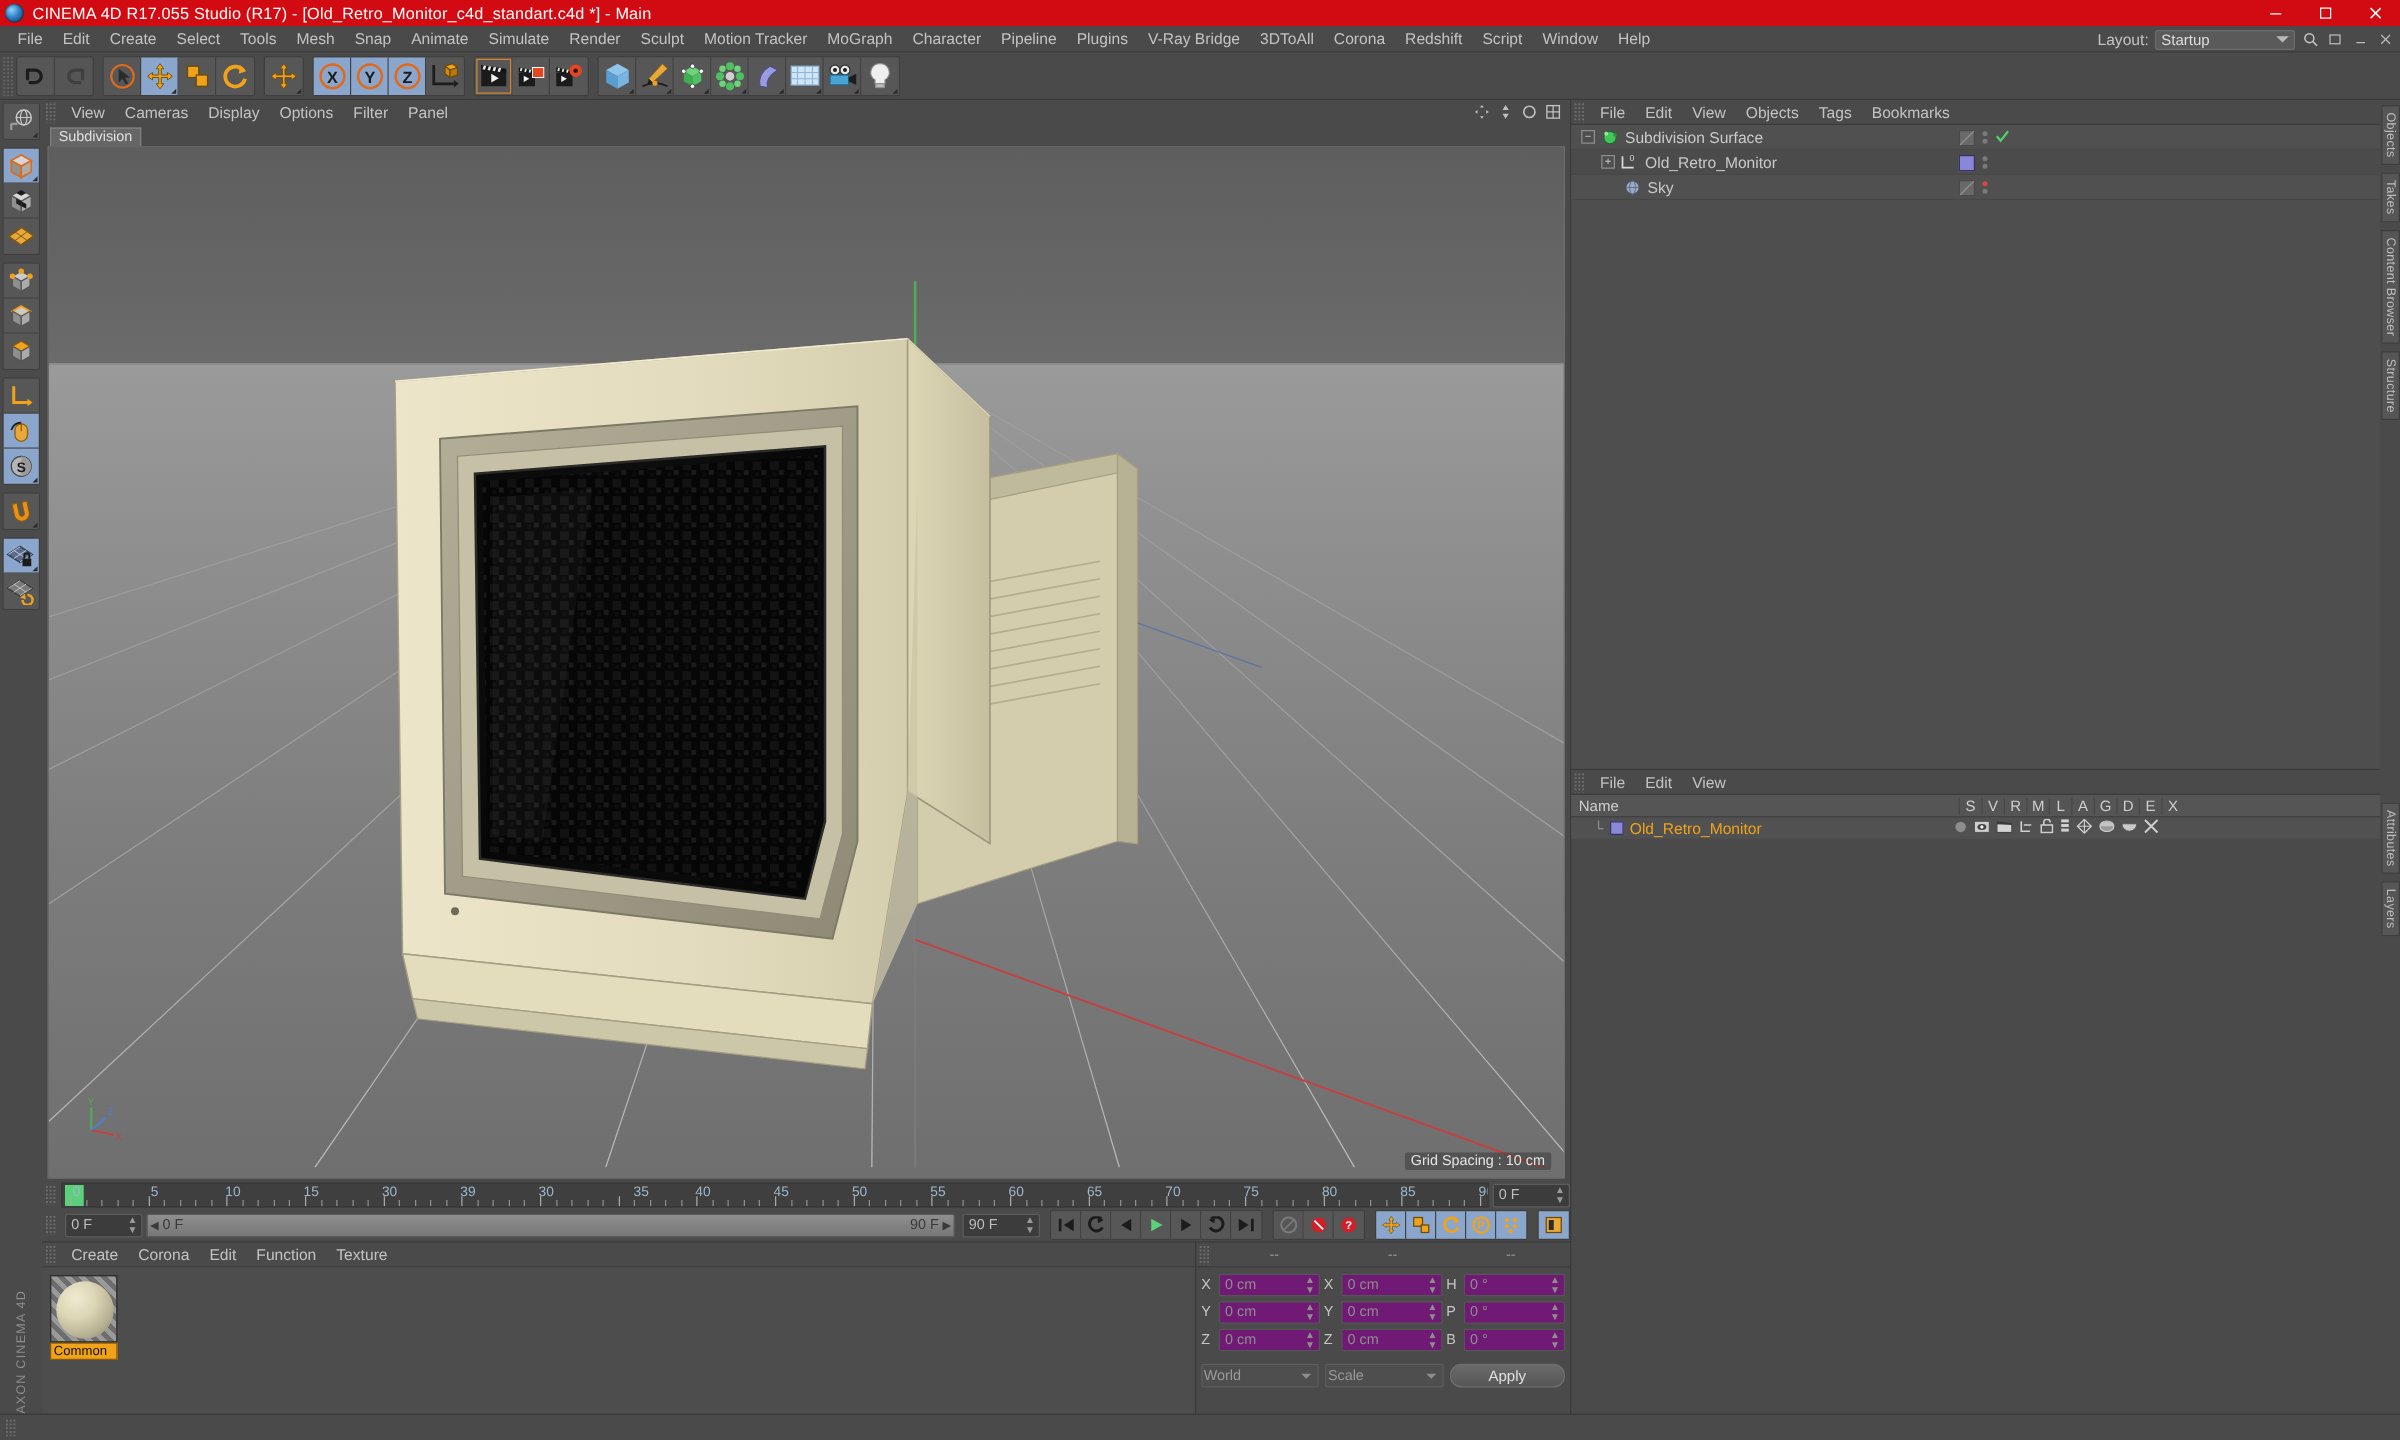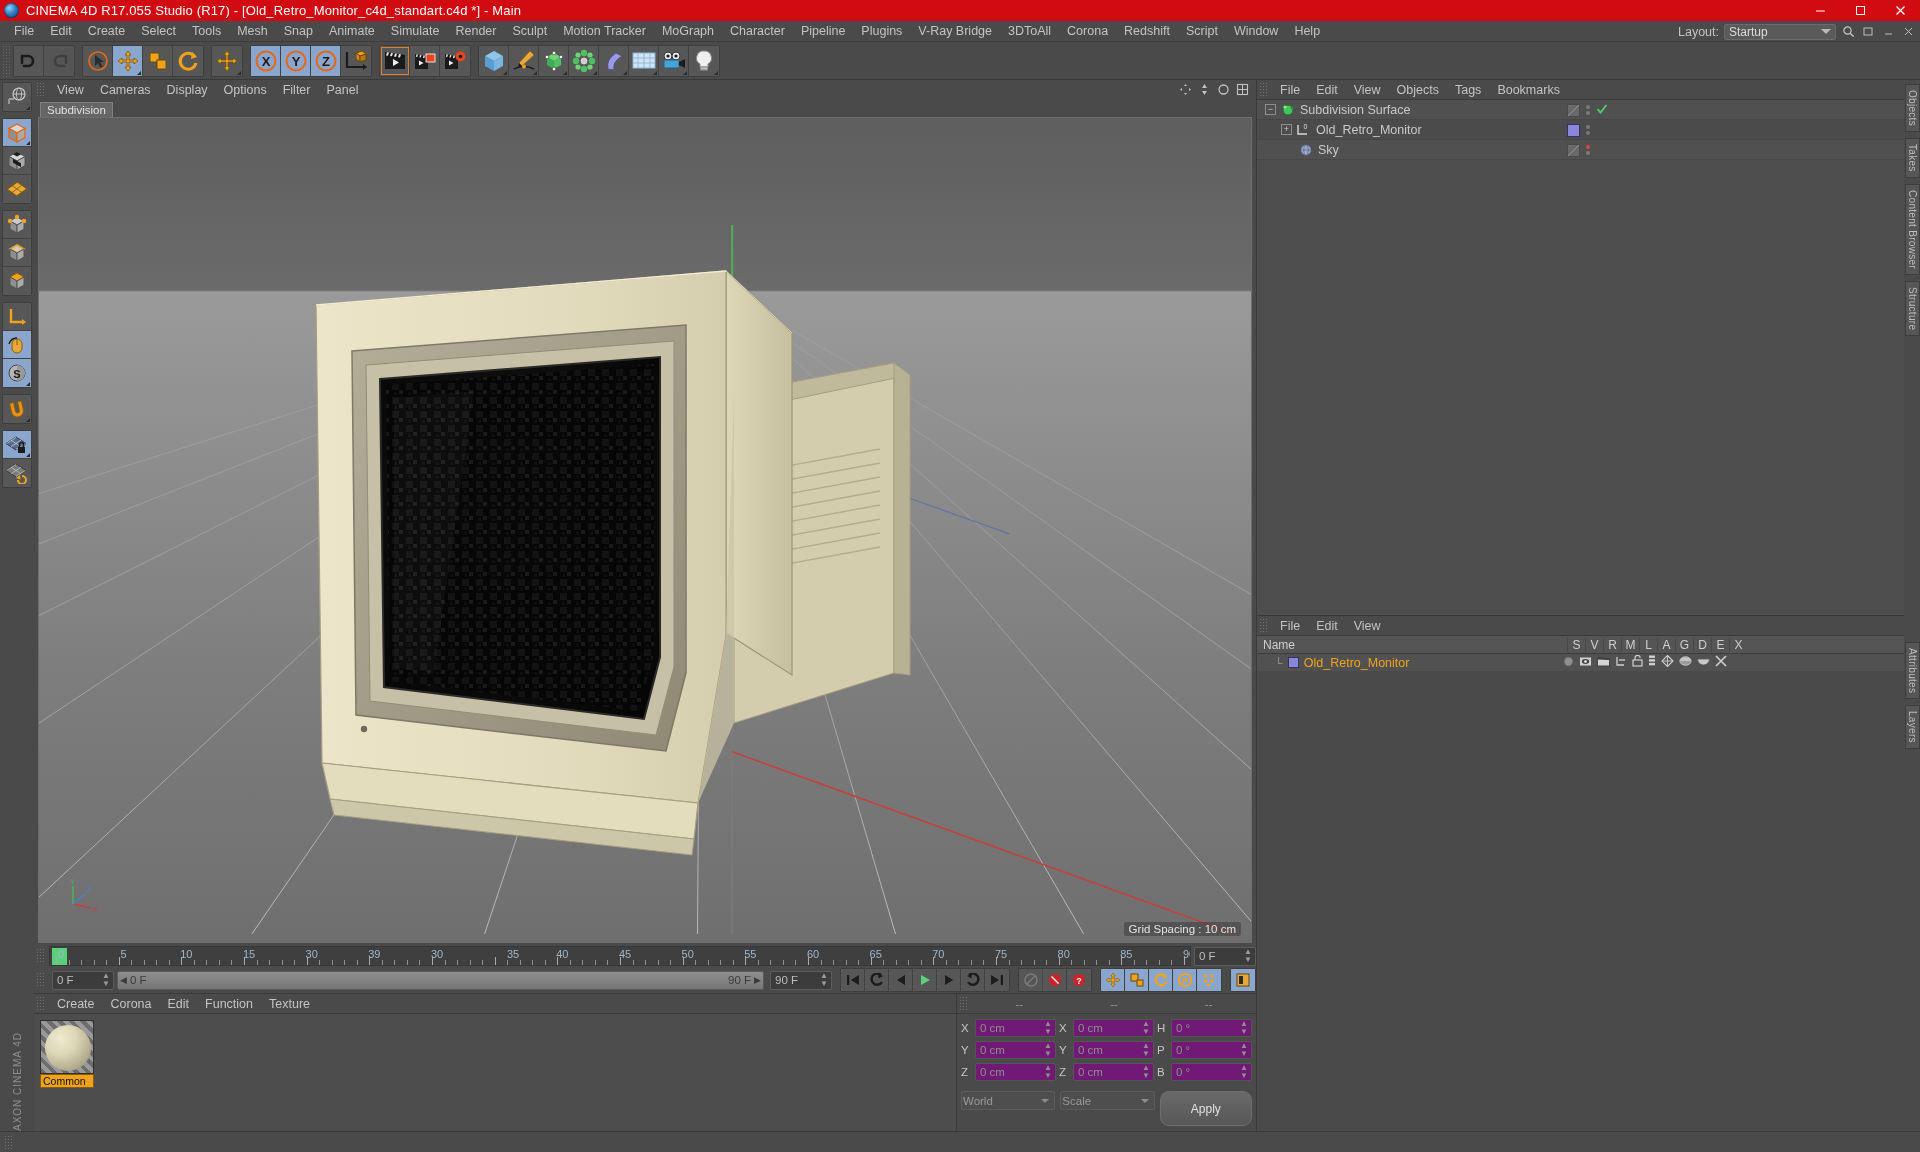--- a/index.html
+++ b/index.html
@@ -199,21 +199,21 @@
     font-size:11.5px; color:#8d8d8d; display:flex; align-items:center; padding:0 4px; position:relative;
   }
   .coord-inp .spin { position:absolute; right:3px; font-size:8px; color:#8e8e8e; line-height:8px;}
   .coord-bottom { display:flex; gap:5px; padding:2px 4px 0 4px; }
   .cb-select {
     flex:1 1 0; height:19px; background:#4e4e4e; border:1px solid #5c5c5c; border-radius:2px;
     font-size:11.5px; color:#9a9a9a; display:flex;align-items:center; padding:0 1px; position:relative;
   }
   .cb-select .caret{position:absolute;right:5px;width:0;height:0;border-left:4px solid transparent;border-right:4px solid transparent;border-top:4px solid #8d8d8d;}
   .apply-btn {
-    flex:1 1 0; height:35px; background:linear-gradient(#6a6a6a,#575757); border:1px solid #6e6e6e;
+    flex:1 1 0; height:19px; background:linear-gradient(#6a6a6a,#575757); border:1px solid #6e6e6e;
     border-radius:9px; font-size:12px; color:#e0e0e0; display:flex; align-items:center; justify-content:center;
   }
 
   
   .rightcol { width:648px; background:#4a4a4a; display:flex; flex-direction:column; flex:none; border-left:1px solid #3a3a3a;}
   .obj-mgr { height:535px; display:flex; flex-direction:column; }
   .panel-menubar { height:20px; display:flex; align-items:center; padding-left:2px; background:#4a4a4a; border-bottom:1px solid #3c3c3c;}
   .pm-item { padding:0 8px; font-size:12.5px; color:#c3c3c3; line-height:20px;}
   .obj-list { flex:1; background:#4e4e4e; position:relative; }
   .obj-row { height:20px; display:flex; align-items:center; position:relative; border-bottom:1px solid #474747;}

